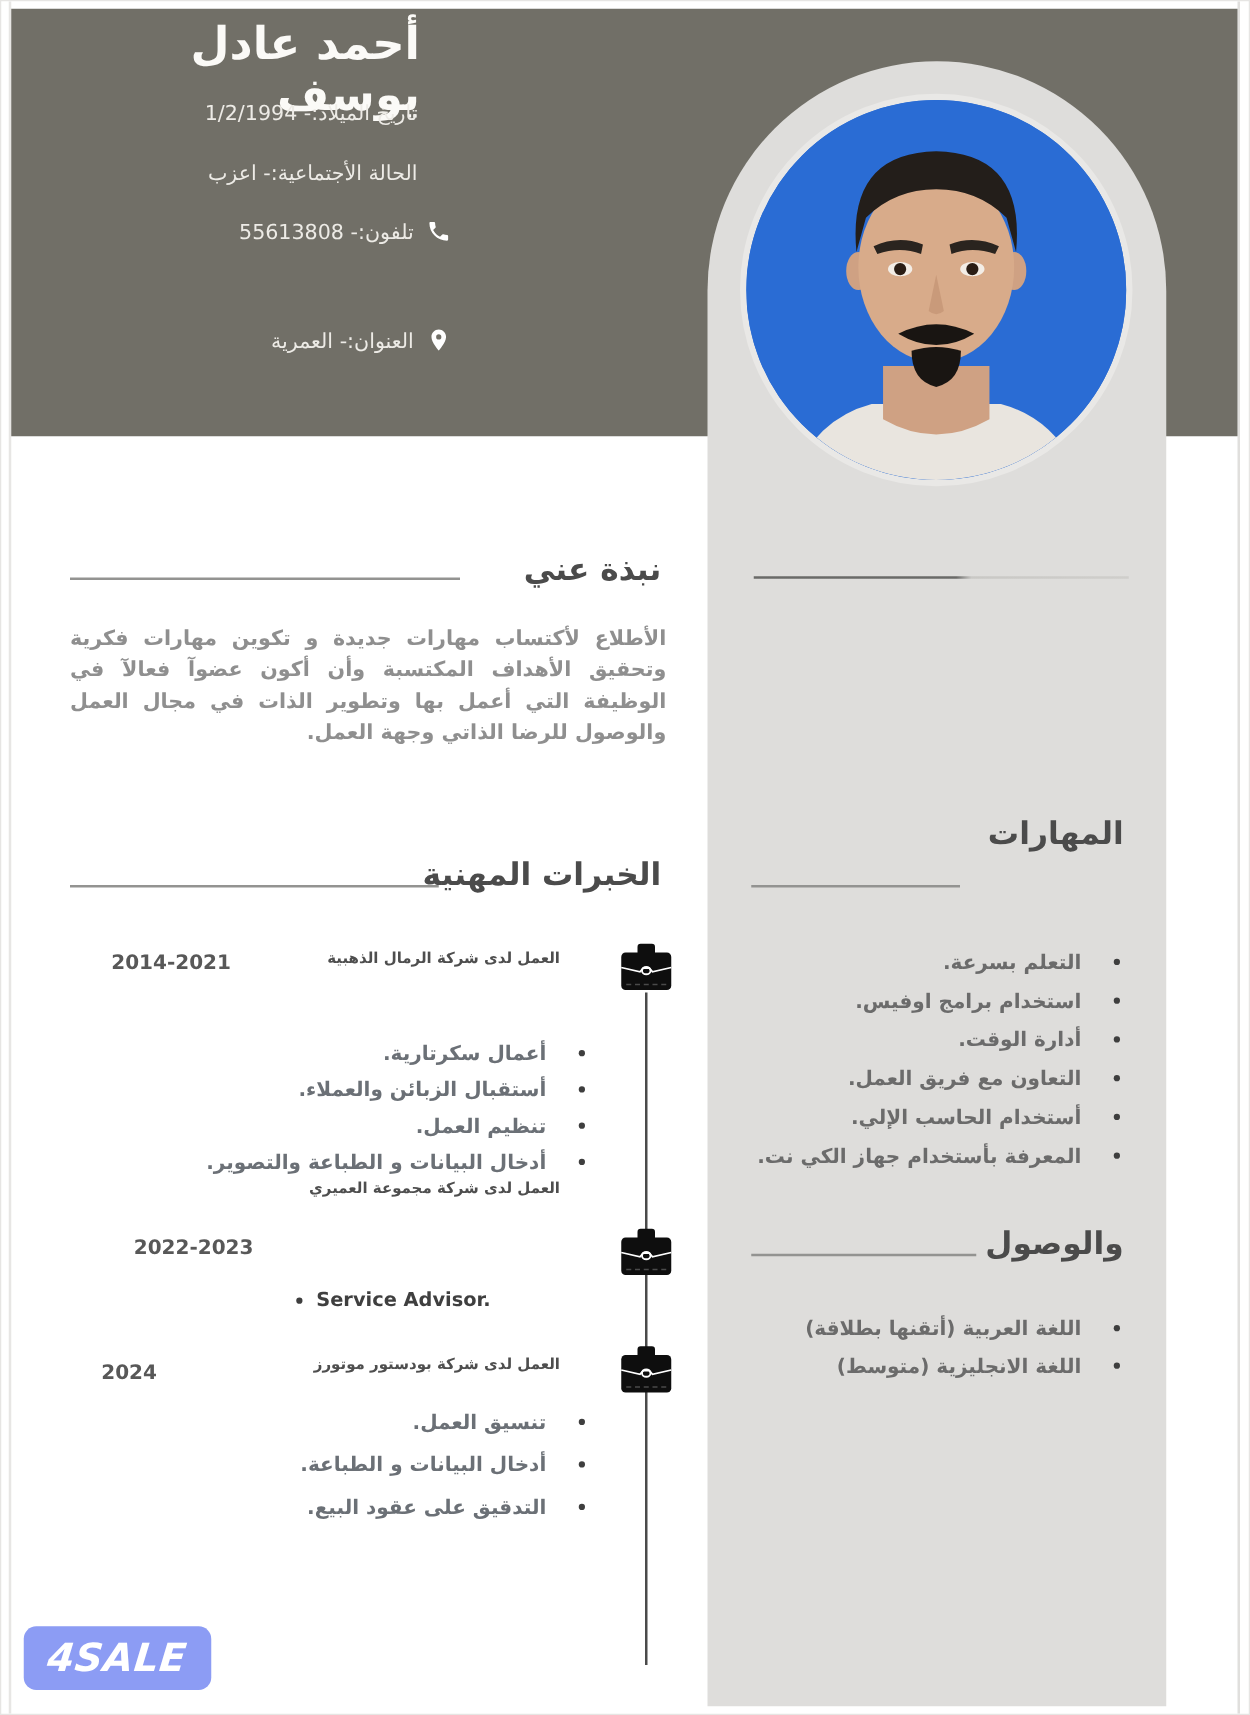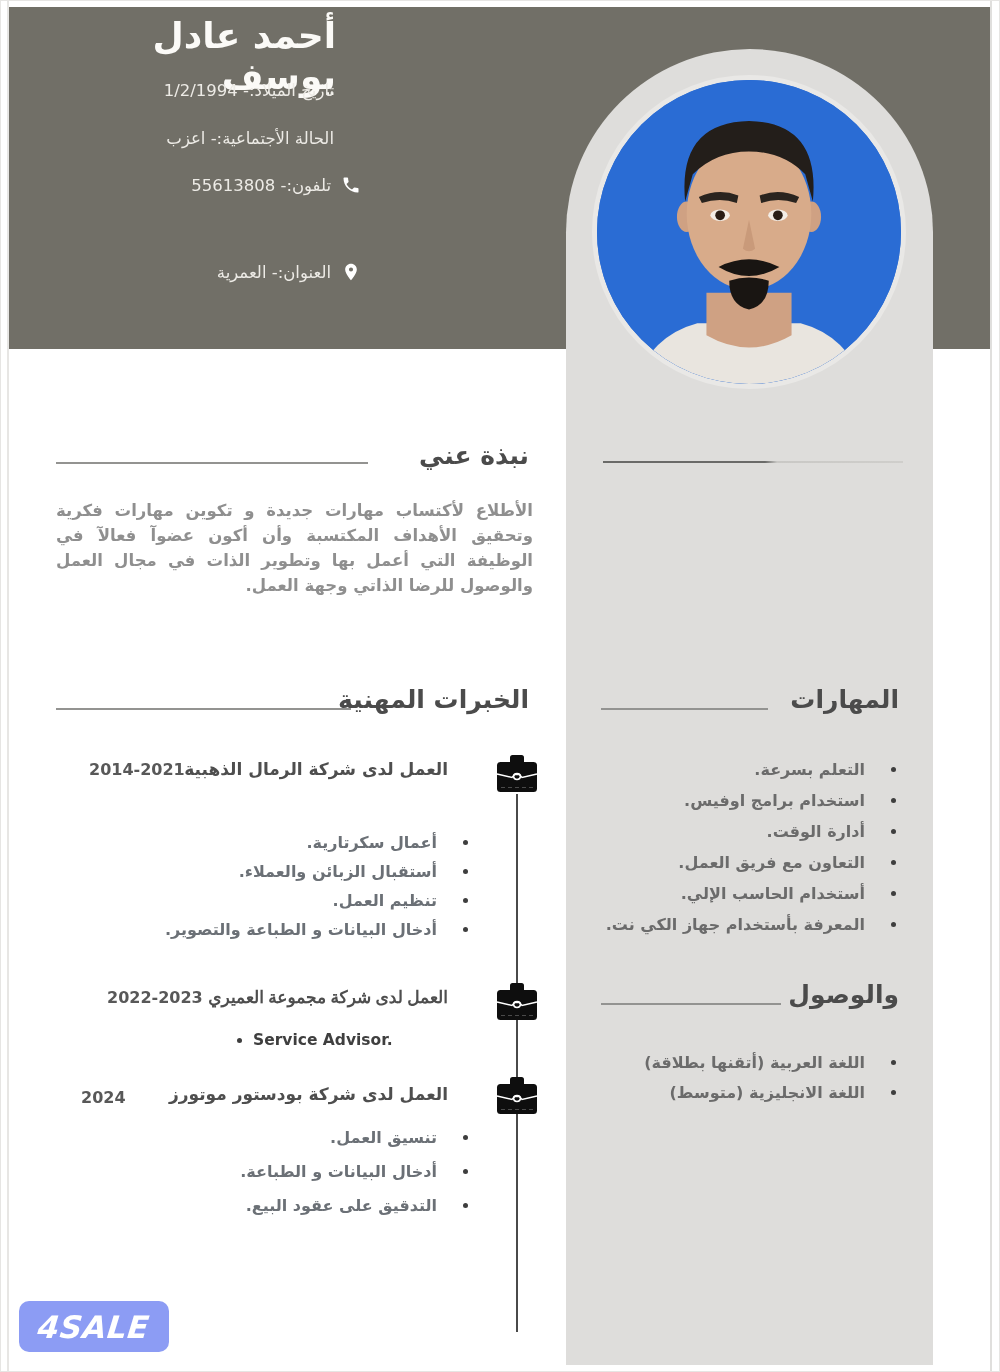--- a/index.html
+++ b/index.html
@@ -42,21 +42,21 @@
   .about-text { position:absolute; left:55px; top:497px; width:477px; z-index:3;
     font-size:16.5px; line-height:25px; font-weight:600; color:#8f8f8f;
     direction:rtl; text-align:justify; }
 
   
   .timeline { position:absolute; left:515px; top:793px; width:2px; height:538px; background:#4a4a4a; z-index:3; }
   .bc { position:absolute; width:44px; height:42px; z-index:4; }
   .bc svg { display:block; width:44px; height:42px; }
 
   .job-title { position:absolute; left:117px; width:330px; text-align:right; direction:rtl;
-    font-size:17px; font-weight:700; color:#4e4e4e; z-index:3; }
+    font-size:12px; font-weight:700; color:#4e4e4e; z-index:3; }
   .job-period { position:absolute; font-size:16px; font-weight:600; color:#585858; z-index:3;
     font-family:"DejaVu Sans", sans-serif; }
 
   .bullets { position:absolute; direction:rtl; z-index:3; }
   .brow { display:flex; align-items:center; gap:26px; }
   .dot { width:5px; height:5px; border-radius:50%; background:#3e3e3e; flex:0 0 auto; }
   .btxt { font-size:16px; font-weight:600; color:#6b7076; white-space:nowrap; }
 
   .jb1 { left:55px; top:827px; width:412px; } .jb1 .brow { height:29px; }
   .jb3 { left:55px; top:1119px; width:412px; } .jb3 .brow { height:34px; }
@@ -184,21 +184,21 @@
     <div class="brow">
         <span class="dot"></span>
         <span class="btxt">تنظيم العمل.</span>
       </div>
     <div class="brow">
         <span class="dot"></span>
         <span class="btxt">أدخال البيانات و الطباعة والتصوير.</span>
       </div>
   </div>
 
-  <div class="job-title" style="top:986px;font-family:Liberation Serif, serif;">العمل لدى شركة مجموعة العميري</div>
+  <div class="job-title" style="top:942px;">العمل لدى شركة مجموعة العميري</div>
   <div class="job-period" style="left:58px; top:987px;margin-left:48px;">2022-2023</div>
   <div class="service-row">
     <span class="dot"></span>
     <span class="btxt">Service Advisor.</span>
   </div>
 
   <div class="job-title" style="top:1083px;">العمل لدى شركة بودستور موتورز</div>
   <div class="job-period" style="left:80px; top:1087px;">2024</div>
   <div class="bullets jb3">
     <div class="brow">
@@ -208,21 +208,21 @@
     <div class="brow">
         <span class="dot"></span>
         <span class="btxt">أدخال البيانات و الطباعة.</span>
       </div>
     <div class="brow">
         <span class="dot"></span>
         <span class="btxt">التدقيق على عقود البيع.</span>
       </div>
   </div>
 
-  <div class="htitle" style="right:100px; top:684px;">المهارات</div>
+  <div class="htitle" style="right:100px; top:651px;">المهارات</div>
   <div class="hrule" style="left:600px; top:707px; width:167px;"></div>
   <div class="bullets skills-list">
     <div class="brow">
         <span class="dot"></span>
         <span class="btxt">التعلم بسرعة.</span>
       </div>
     <div class="brow">
         <span class="dot"></span>
         <span class="btxt">استخدام برامج اوفيس.</span>
       </div>

